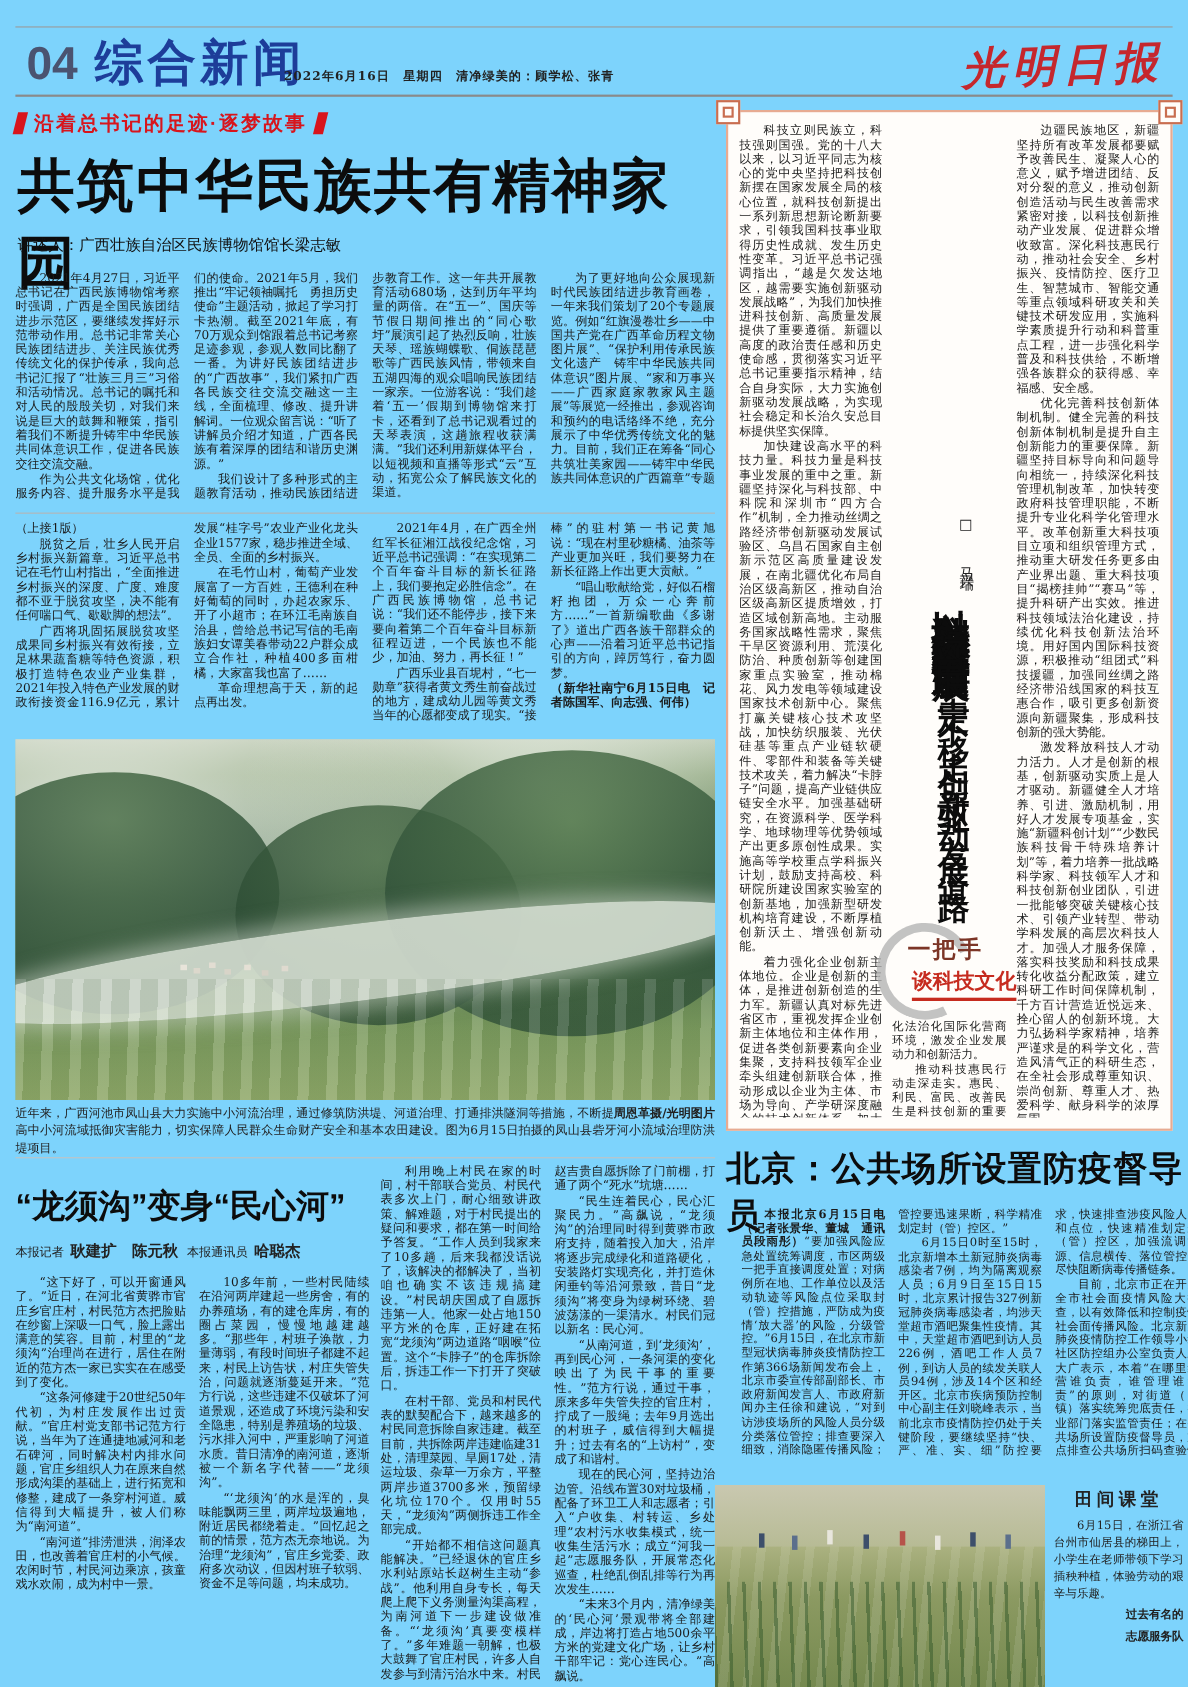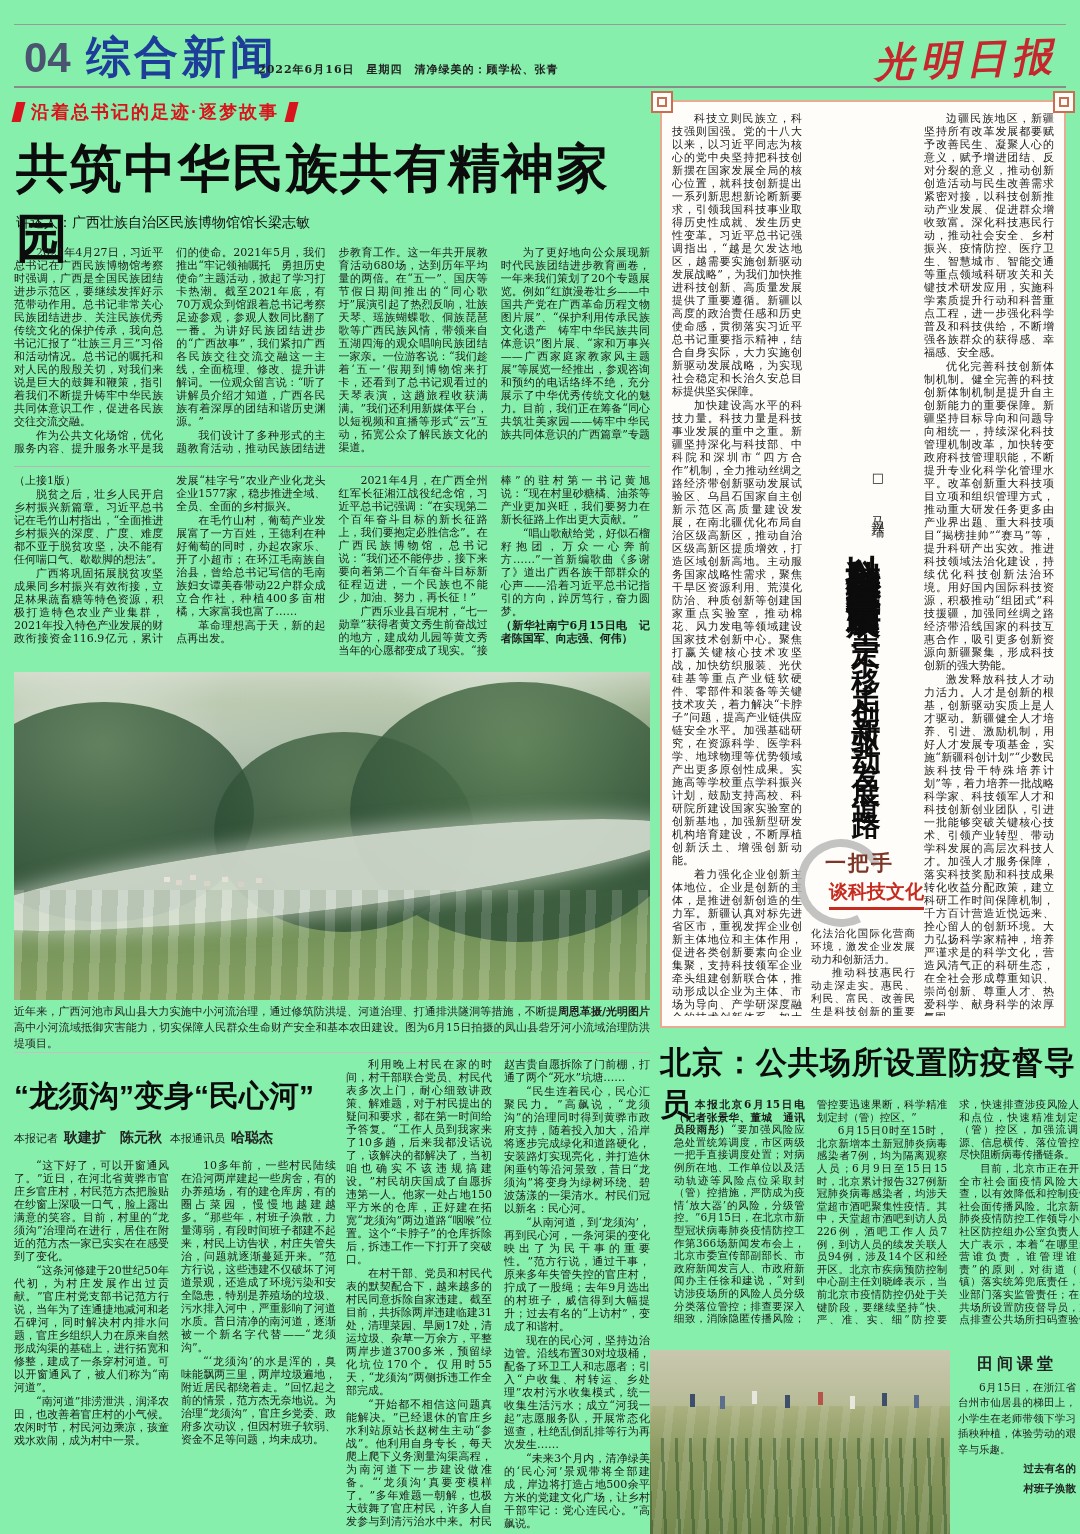--- a/index.html
+++ b/index.html
@@ -1,16 +1,16 @@
 <!DOCTYPE html>
 <html><head>
 <meta charset="utf-8">
 <style>
   html,body{margin:0;padding:0;background:#e9e9e9;}
-  .page{position:relative;width:1080px;height:1534px;margin:0 auto;background:#86efac;overflow:hidden;
+  .page{position:relative;width:1080px;height:1534px;margin:0 auto;background:#7dd3fc;overflow:hidden;
         font-family:"DejaVu Serif",serif;color:#1a1a1a;}
   .hairline{position:absolute;background:#9a9a9a;}
   
   .pageno{position:absolute;left:24px;top:34px;font-family:"Liberation Sans",sans-serif;
           font-size:42px;font-weight:bold;color:#4a5370;}
   .section-title{position:absolute;left:86px;top:28px;font-family:"Liberation Sans",sans-serif;
           font-size:44px;font-weight:900;color:#1d3d99;letter-spacing:4px;}
   .dateline{position:absolute;left:258px;top:62px;font-size:11px;font-weight:bold;color:#222;letter-spacing:1px;}
   .masthead{position:absolute;right:22px;top:32px;font-size:40px;color:#c5272d;font-style:italic;
           font-weight:bold;letter-spacing:6px;transform:rotate(-2deg);font-family:"DejaVu Serif",serif;}
@@ -164,21 +164,21 @@
 
   <div class="hairline div2"></div>
 
   <div class="lx-left">
     <div class="lx-title">“龙须沟”变身“民心河”</div>
     <div class="lx-byline">
       <span>本报记者</span><span class="nm">耿建扩　陈元秋</span><span>本报通讯员</span><span class="nm">哈聪杰</span>
     </div>
     <div class="lx-body-left colbody">
       <p>“这下好了，可以开窗通风了。”近日，在河北省黄骅市官庄乡官庄村，村民范方杰把脸贴在纱窗上深吸一口气，脸上露出满意的笑容。目前，村里的“龙须沟”治理尚在进行，居住在附近的范方杰一家已实实在在感受到了变化。</p>
-      <p>“这条河修建于20世纪50年代初，为村庄发展作出过贡献。”官庄村党支部书记范方行说，当年为了连通捷地减河和老石碑河，同时解决村内排水问题，官庄乡组织人力在原来自然形成沟渠的基础上，进行拓宽和修整，建成了一条穿村河道。可以开窗通风了，被人们称为“南河道”。</p>
+      <p>“这条河修建于20世纪50年代初，为村庄发展作出过贡献。”官庄村党支部书记范方行说，当年为了连通捷地减河和老石碑河，同时解决村内排水问题，官庄乡组织人力在原来自然形成沟渠的基础上，进行拓宽和修整，建成了一条穿村河道。威信得到大幅提升，被人们称为“南河道”。</p>
       <p>“南河道”排涝泄洪，润泽农田，也改善着官庄村的小气候。农闲时节，村民河边乘凉，孩童戏水欢闹，成为村中一景。</p>
       <p>10多年前，一些村民陆续在沿河两岸建起一些房舍，有的办养殖场，有的建仓库房，有的圈占菜园，慢慢地越建越多。“那些年，村班子涣散，力量薄弱，有段时间班子都建不起来，村民上访告状，村庄失管失治，问题就逐渐蔓延开来。”范方行说，这些违建不仅破坏了河道景观，还造成了环境污染和安全隐患，特别是养殖场的垃圾、污水排入河中，严重影响了河道水质。昔日清净的南河道，逐渐被一个新名字代替——“龙须沟”。</p>
       <p>“‘龙须沟’的水是浑的，臭味能飘两三里，两岸垃圾遍地，附近居民都绕着走。”回忆起之前的情景，范方杰无奈地说。为治理“龙须沟”，官庄乡党委、政府多次动议，但因村班子软弱、资金不足等问题，均未成功。</p>
 
     </div>
   </div>
   <div class="lx-right colbody">
     <p>利用晚上村民在家的时间，村干部联合党员、村民代表多次上门，耐心细致讲政策、解难题，对于村民提出的疑问和要求，都在第一时间给予答复。“工作人员到我家来了10多趟，后来我都没话说了，该解决的都解决了，当初咱也确实不该违规搞建设。”村民胡庆国成了自愿拆违第一人。他家一处占地150平方米的仓库，正好建在拓宽“龙须沟”两边道路“咽喉”位置。这个“卡脖子”的仓库拆除后，拆违工作一下打开了突破口。</p>
     <p>在村干部、党员和村民代表的默契配合下，越来越多的村民同意拆除自家违建。截至目前，共拆除两岸违建临建31处，清理菜园、旱厕17处，清运垃圾、杂草一万余方，平整两岸步道3700多米，预留绿化坑位170个。仅用时55天，“龙须沟”两侧拆违工作全部完成。</p>
     <p>“开始都不相信这问题真能解决。”已经退休的官庄乡水利站原站长赵树生主动“参战”。他利用自身专长，每天爬上爬下义务测量沟渠高程，为南河道下一步建设做准备。“‘龙须沟’真要变模样了。”多年难题一朝解，也极大鼓舞了官庄村民，许多人自发参与到清污治水中来。村民赵吉贵自愿拆除了门前棚，打通了两个“死水”坑塘……</p>
@@ -232,16 +232,16 @@
 
   <div class="photo2">
     <div class="water"></div>
     <div class="figs"></div>
     <div class="sprouts"></div>
   </div>
   <div class="field-cap">
     <div class="ft">田间课堂</div>
     <div class="ct">6月15日，在浙江省台州市仙居县的梯田上，小学生在老师带领下学习插秧种植，体验劳动的艰辛与乐趣。</div>
     <div class="cr">过去有名的</div>
-    <div class="cr">村班子涣散</div>
+    <div class="cr">志愿服务队</div>
   </div>
 
 </div>
 
 </body></html>

